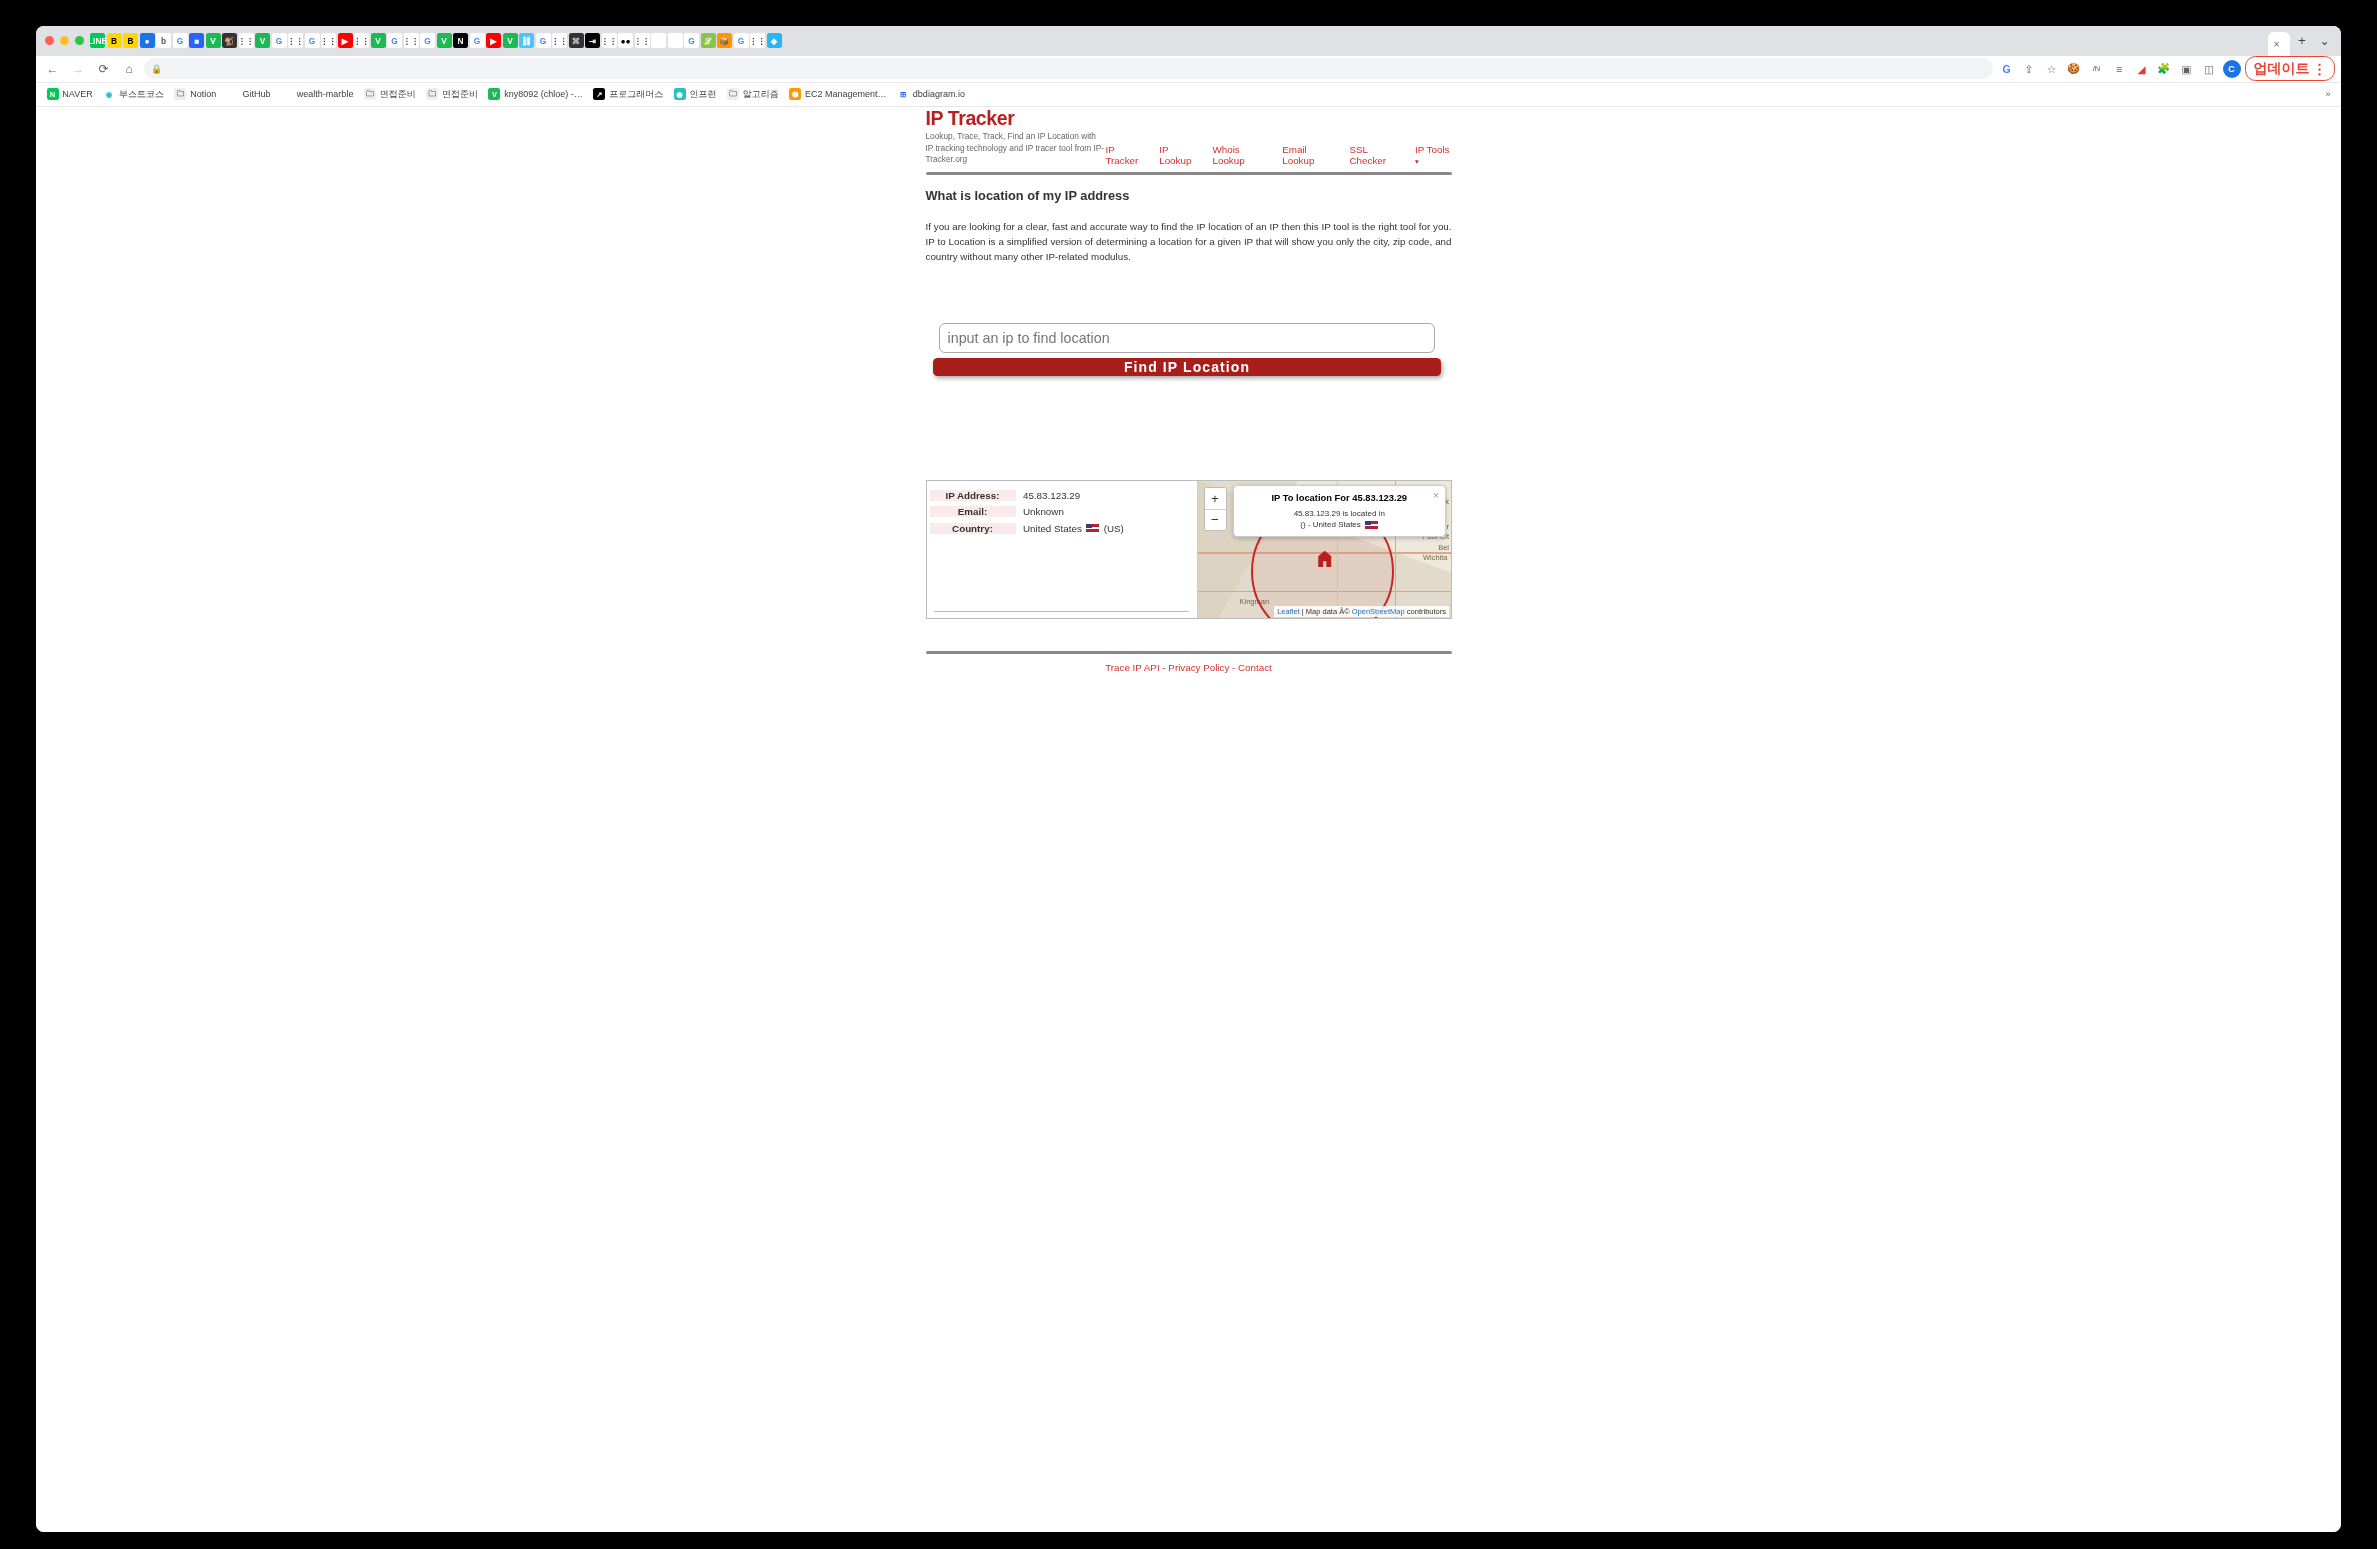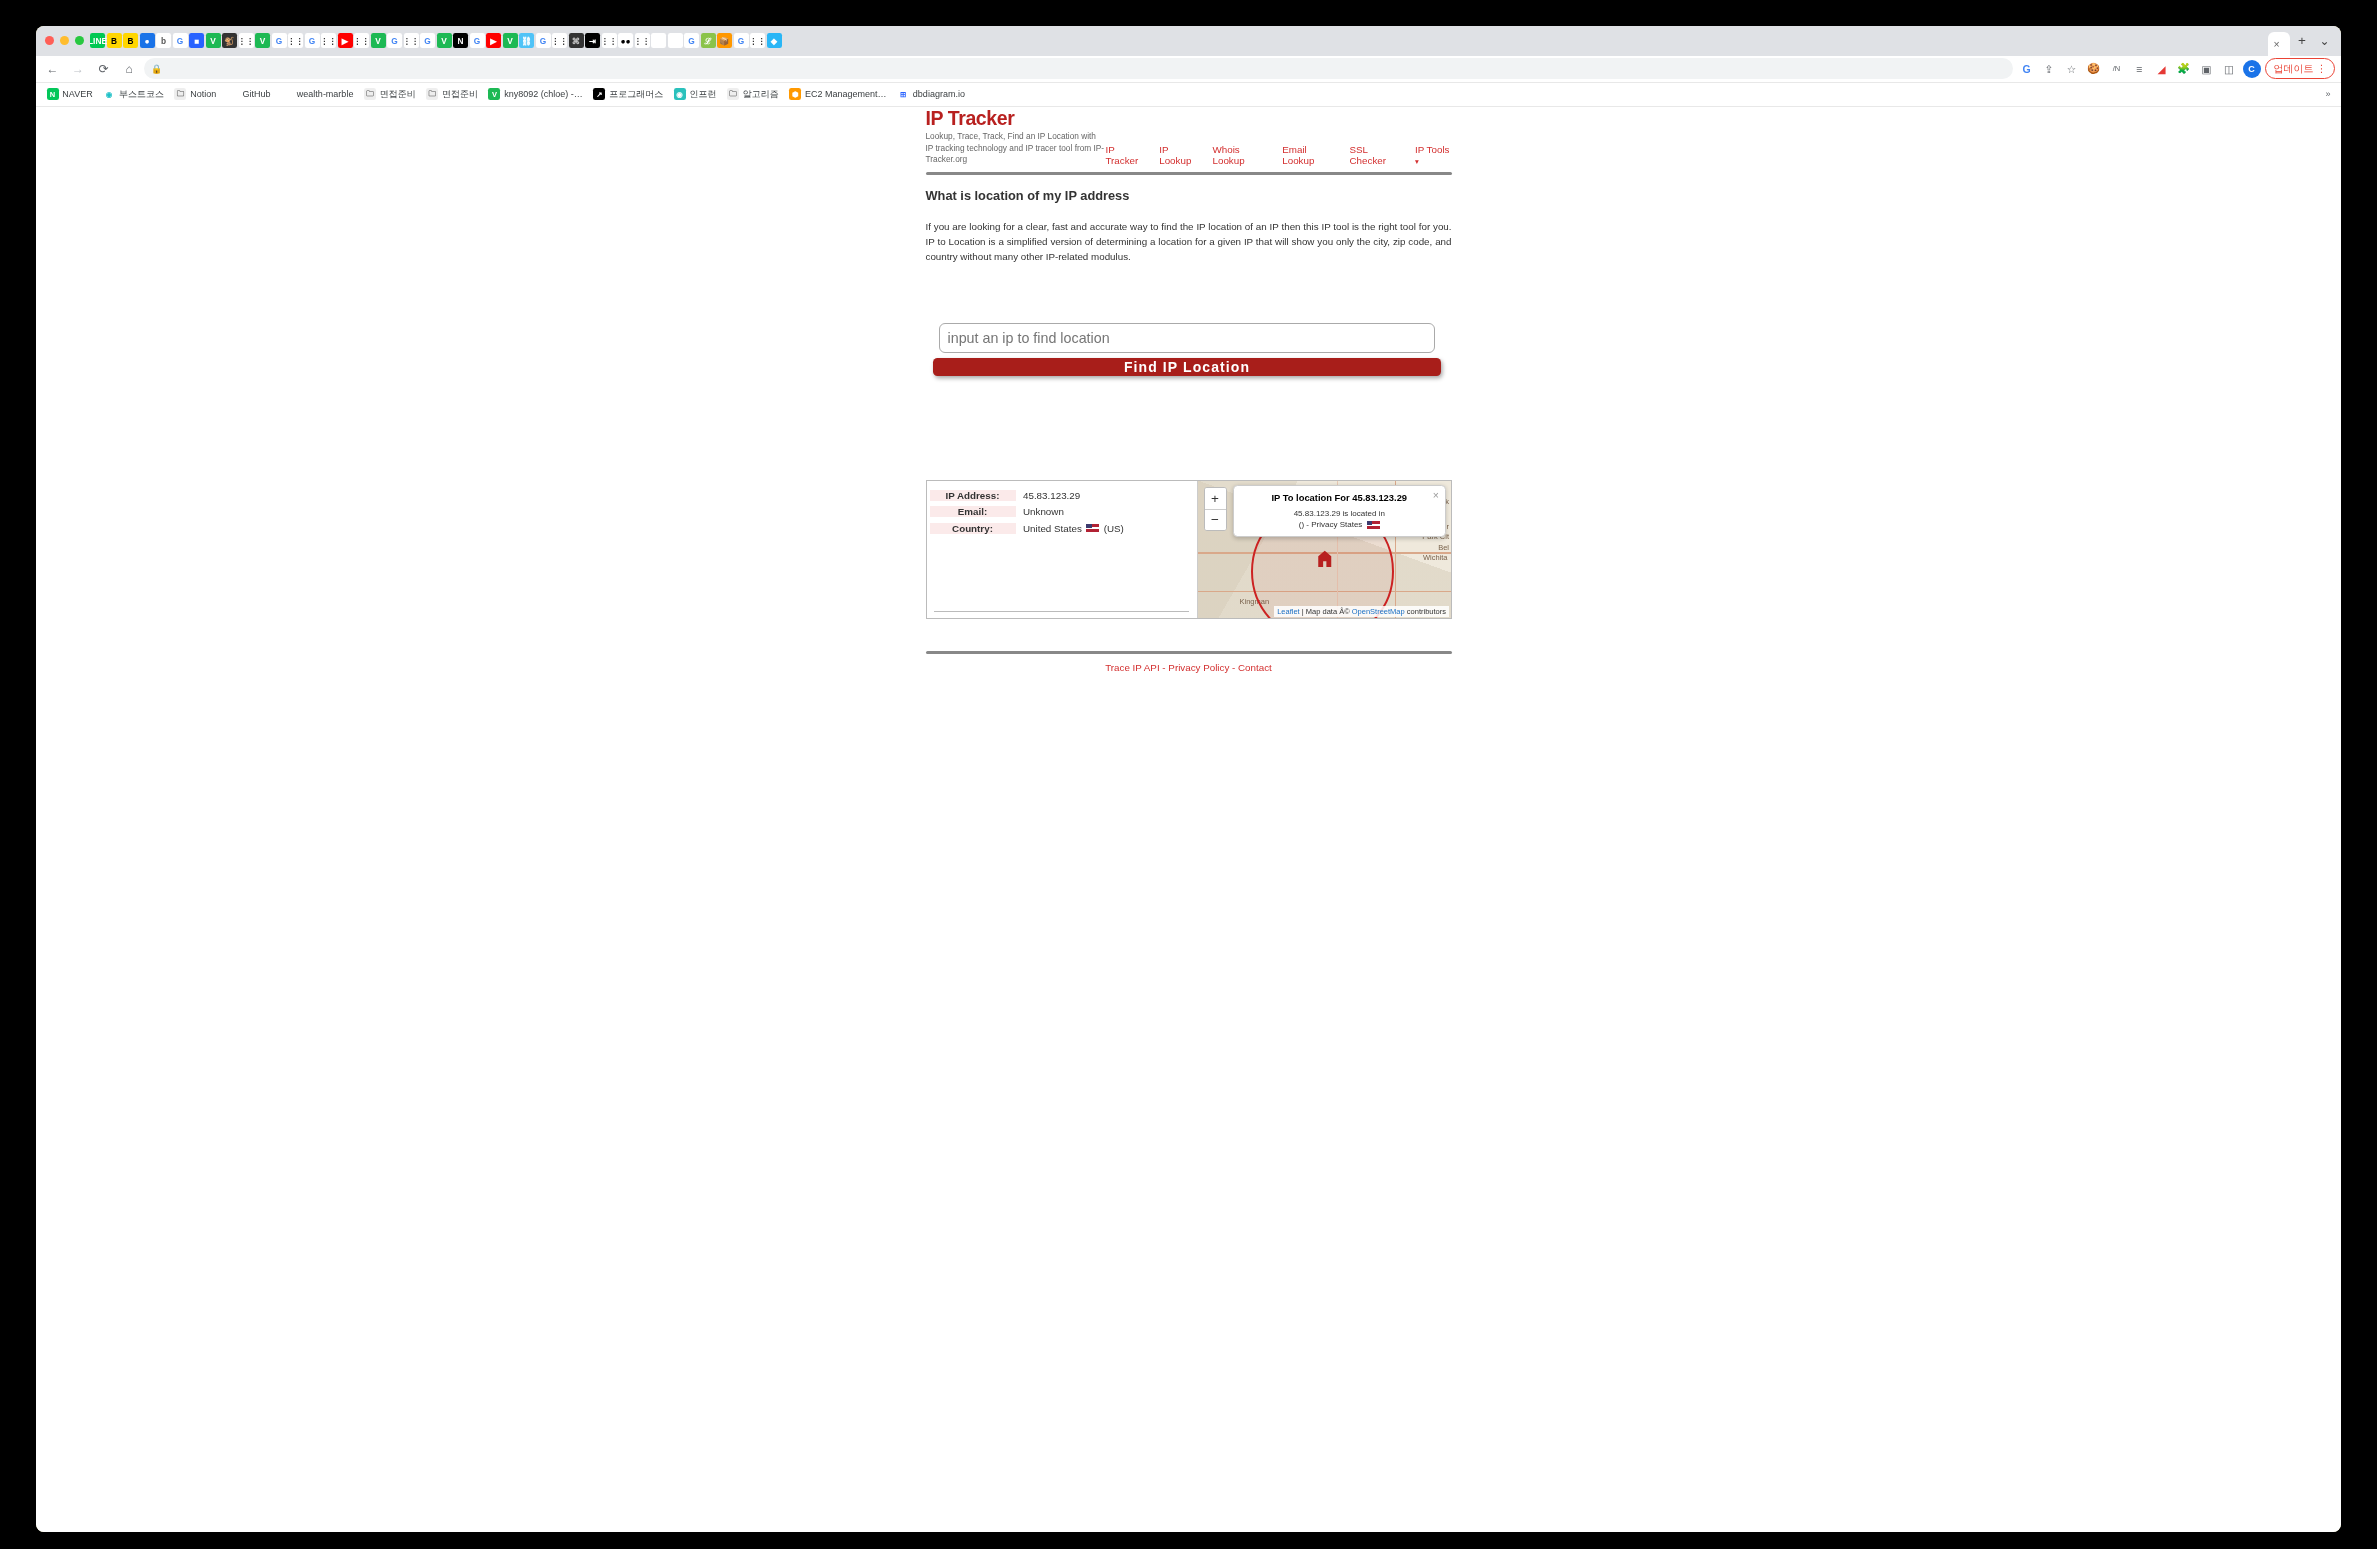--- a/index.html
+++ b/index.html
@@ -70,21 +70,21 @@
     .omnibox {
       flex:1; height:21px; background:#f1f3f4; border-radius:10.5px;
       display:flex; align-items:center; padding:0 7.5px; gap:6px;
       font-size:9.8px; color:#3c4043;
     }
     .lock-icon { color:#5f6368; font-size:9px; }
     .omni-url { flex:1; }
     .right-icons { display:flex; align-items:center; gap:4.5px; }
     .ricon { width:18px;height:18px;display:flex;align-items:center;justify-content:center;font-size:10.5px;color:#5f6368;cursor:pointer; }
     .avatar { width:18px;height:18px;border-radius:50%;background:#1a73e8;color:#fff;display:flex;align-items:center;justify-content:center;font-size:9px;font-weight:bold; }
-    .update-btn { border:0.8px solid #ea4335;color:#ea4335;border-radius:10.5px;padding:2.3px 7.5px;font-size:10px;display:flex;align-items:center;gap:3px;cursor:pointer; }
+    .update-btn { border:0.8px solid #ea4335;color:#ea4335;border-radius:10.5px;padding:2.3px 7.5px;font-size:14px;display:flex;align-items:center;gap:3px;cursor:pointer;font-weight:bold; }
 
     
     .bookmarks {
       height:24px;
       background:#fff;
       display:flex; align-items:center;
       padding:0 6px; gap:1.5px;
       border-bottom:0.8px solid #e8e8e8;
       font-size:9px;
       color:#3c4043;
@@ -451,21 +451,21 @@
           </div>
           <div class="zoom-ctrl">
             <button>+</button>
             <button>−</button>
           </div>
           <div class="popup">
             <div class="pop-close">×</div>
             <div class="pop-title">IP To location For 45.83.123.29</div>
             <div class="pop-body">
               <span>45.83.123.29 is located in</span><br>
-              <span>() - Privacy States</span>
+              <span>() - United States</span>
               <span class="flag" style="vertical-align:middle;margin-left:2.3px"></span>
             </div>
           </div>
           <div class="attribution">
             <a>Leaflet</a><span> | Map data Â© </span><a>OpenStreetMap</a><span> contributors</span>
           </div>
         </div>
       </div>
 
       <div class="bottom-hr"></div>

